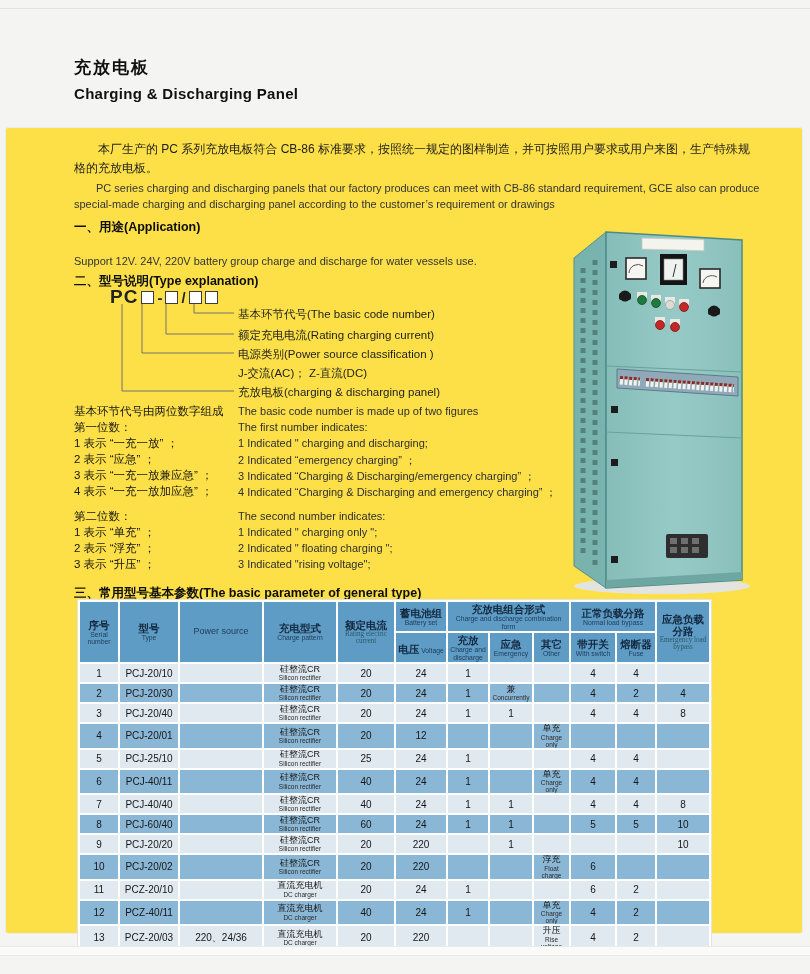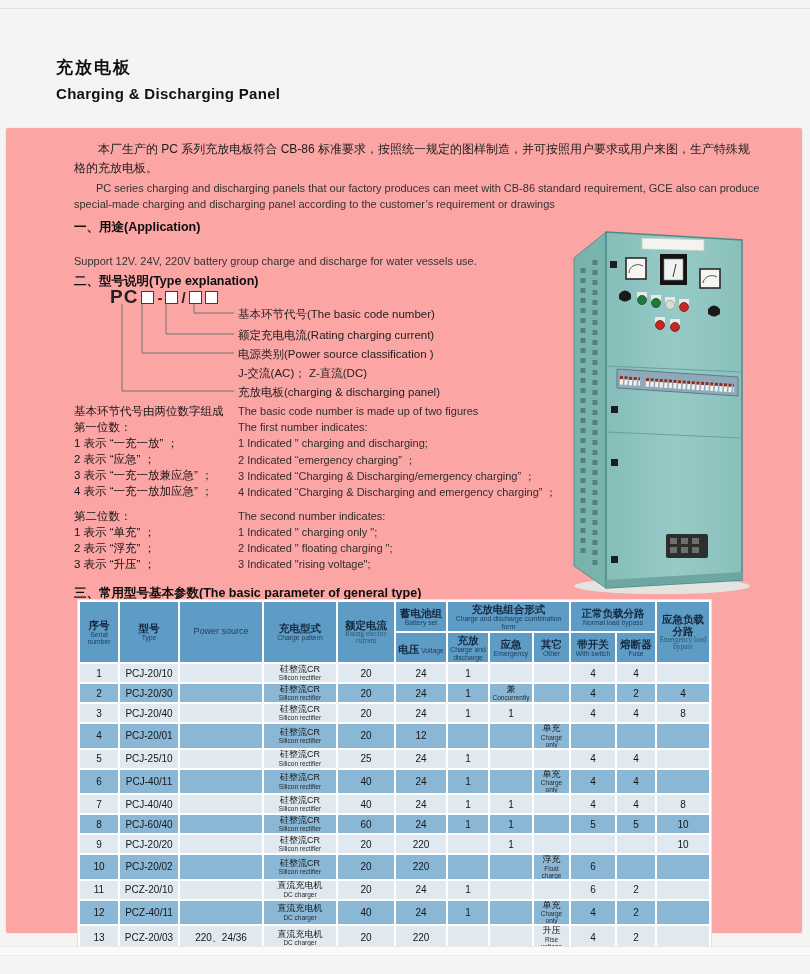--- a/index.html
+++ b/index.html
@@ -5,26 +5,26 @@
   * { margin:0; padding:0; box-sizing:border-box; }
   html,body { width:810px; height:974px; }
   body {
     position:relative;
     font-family:"Liberation Sans","DejaVu Sans",sans-serif;
     background:#f4f4f2;
     color:#222;
     overflow:hidden;
   }
   .topline { position:absolute; left:0; top:8px; width:810px; height:1px; background:#e2e2e0; }
-  .titleblock { position:absolute; left:56px; top:56px; }
+  .titleblock { position:absolute; left:74px; top:56px; }
   .title-zh { font-size:17px; font-weight:bold; color:#111; letter-spacing:2px; }
   .title-en { font-size:15px; font-weight:bold; color:#111; margin-top:6px; letter-spacing:0.3px; }
   .card {
     position:absolute; left:5px; top:127px; width:798px; height:807px;
-    background:#fca5a5; border:1px solid #ececea; border-radius:3px;
+    background:#fde047; border:1px solid #ececea; border-radius:3px;
   }
   .abs { position:absolute; }
   .p-zh { font-size:12px; line-height:19px; text-indent:2em; color:#1d1d1d; }
   .p-en { font-size:11px; line-height:16px; text-indent:2em; color:#333; }
   .h-sec { font-size:12.5px; font-weight:bold; color:#0d0d0d; }
   .line-zh { font-size:12px; color:#1d1d1d; }
   .line-en { font-size:11px; color:#333; }
   .modelrow { display:flex; align-items:center; gap:3px; }
   .modelrow .pc { font-size:19px; font-weight:bold; color:#222; letter-spacing:1px; }
   .modelrow .sym { font-size:15px; font-weight:bold; color:#222; }

